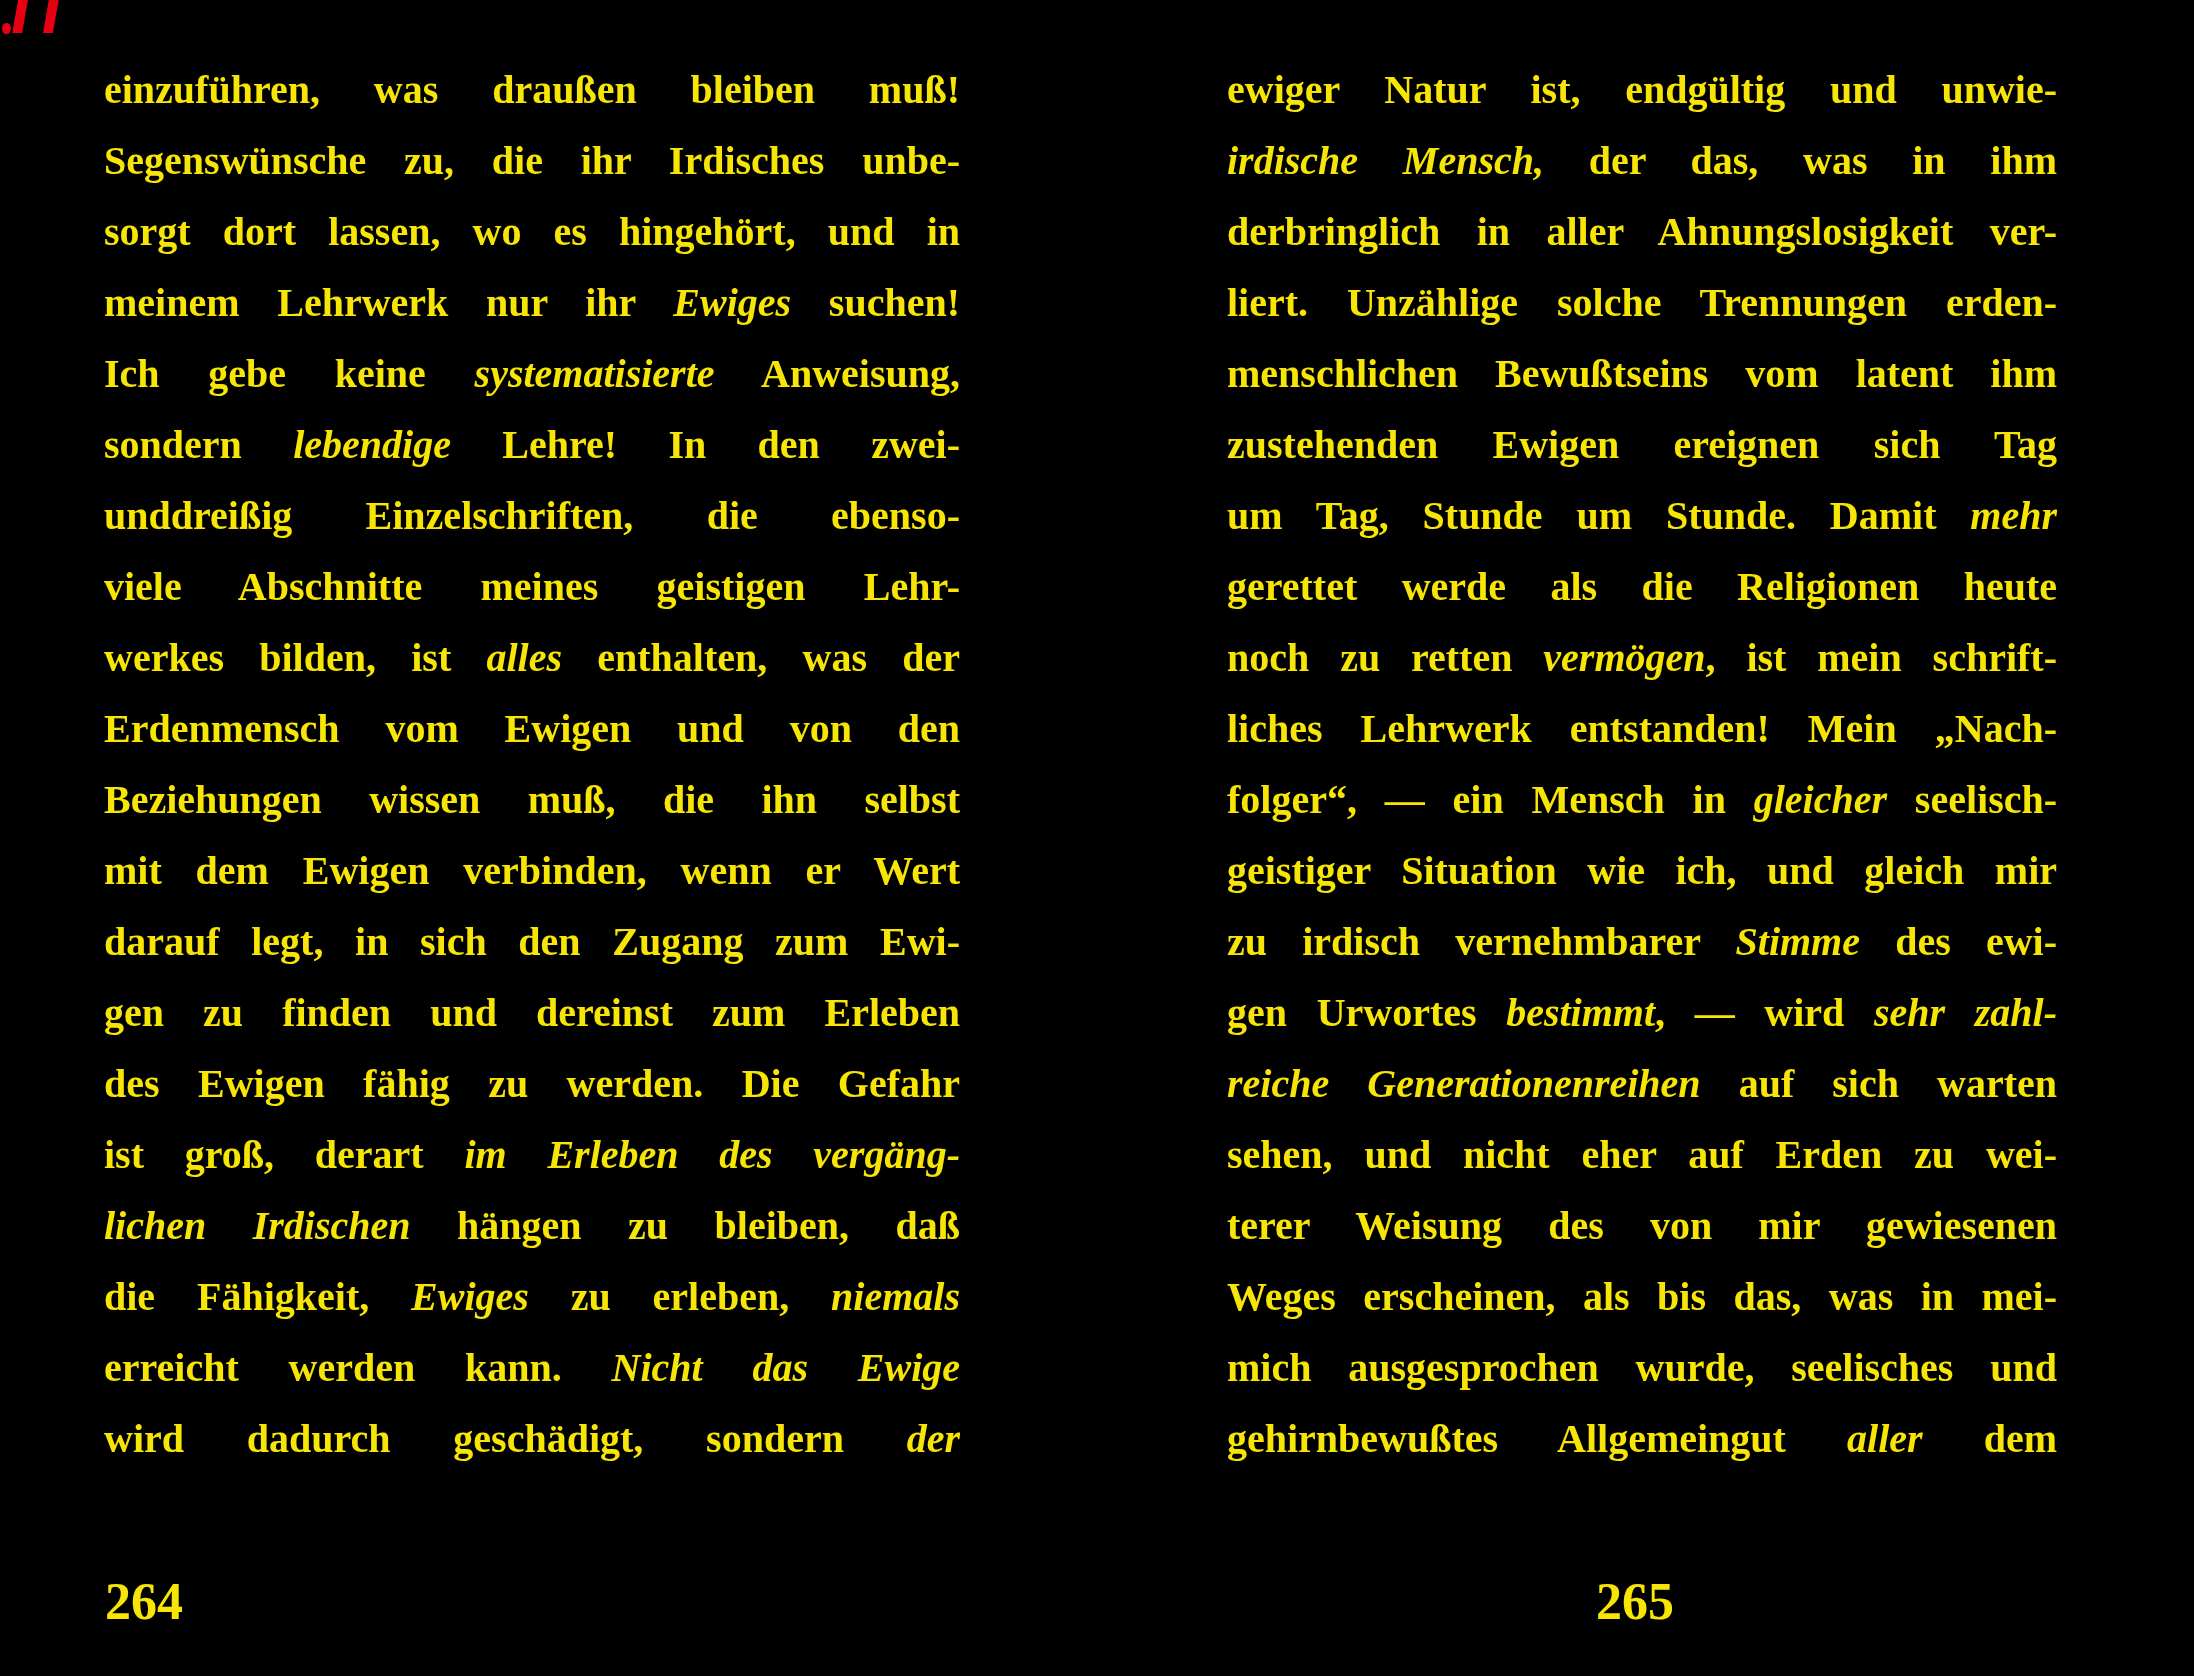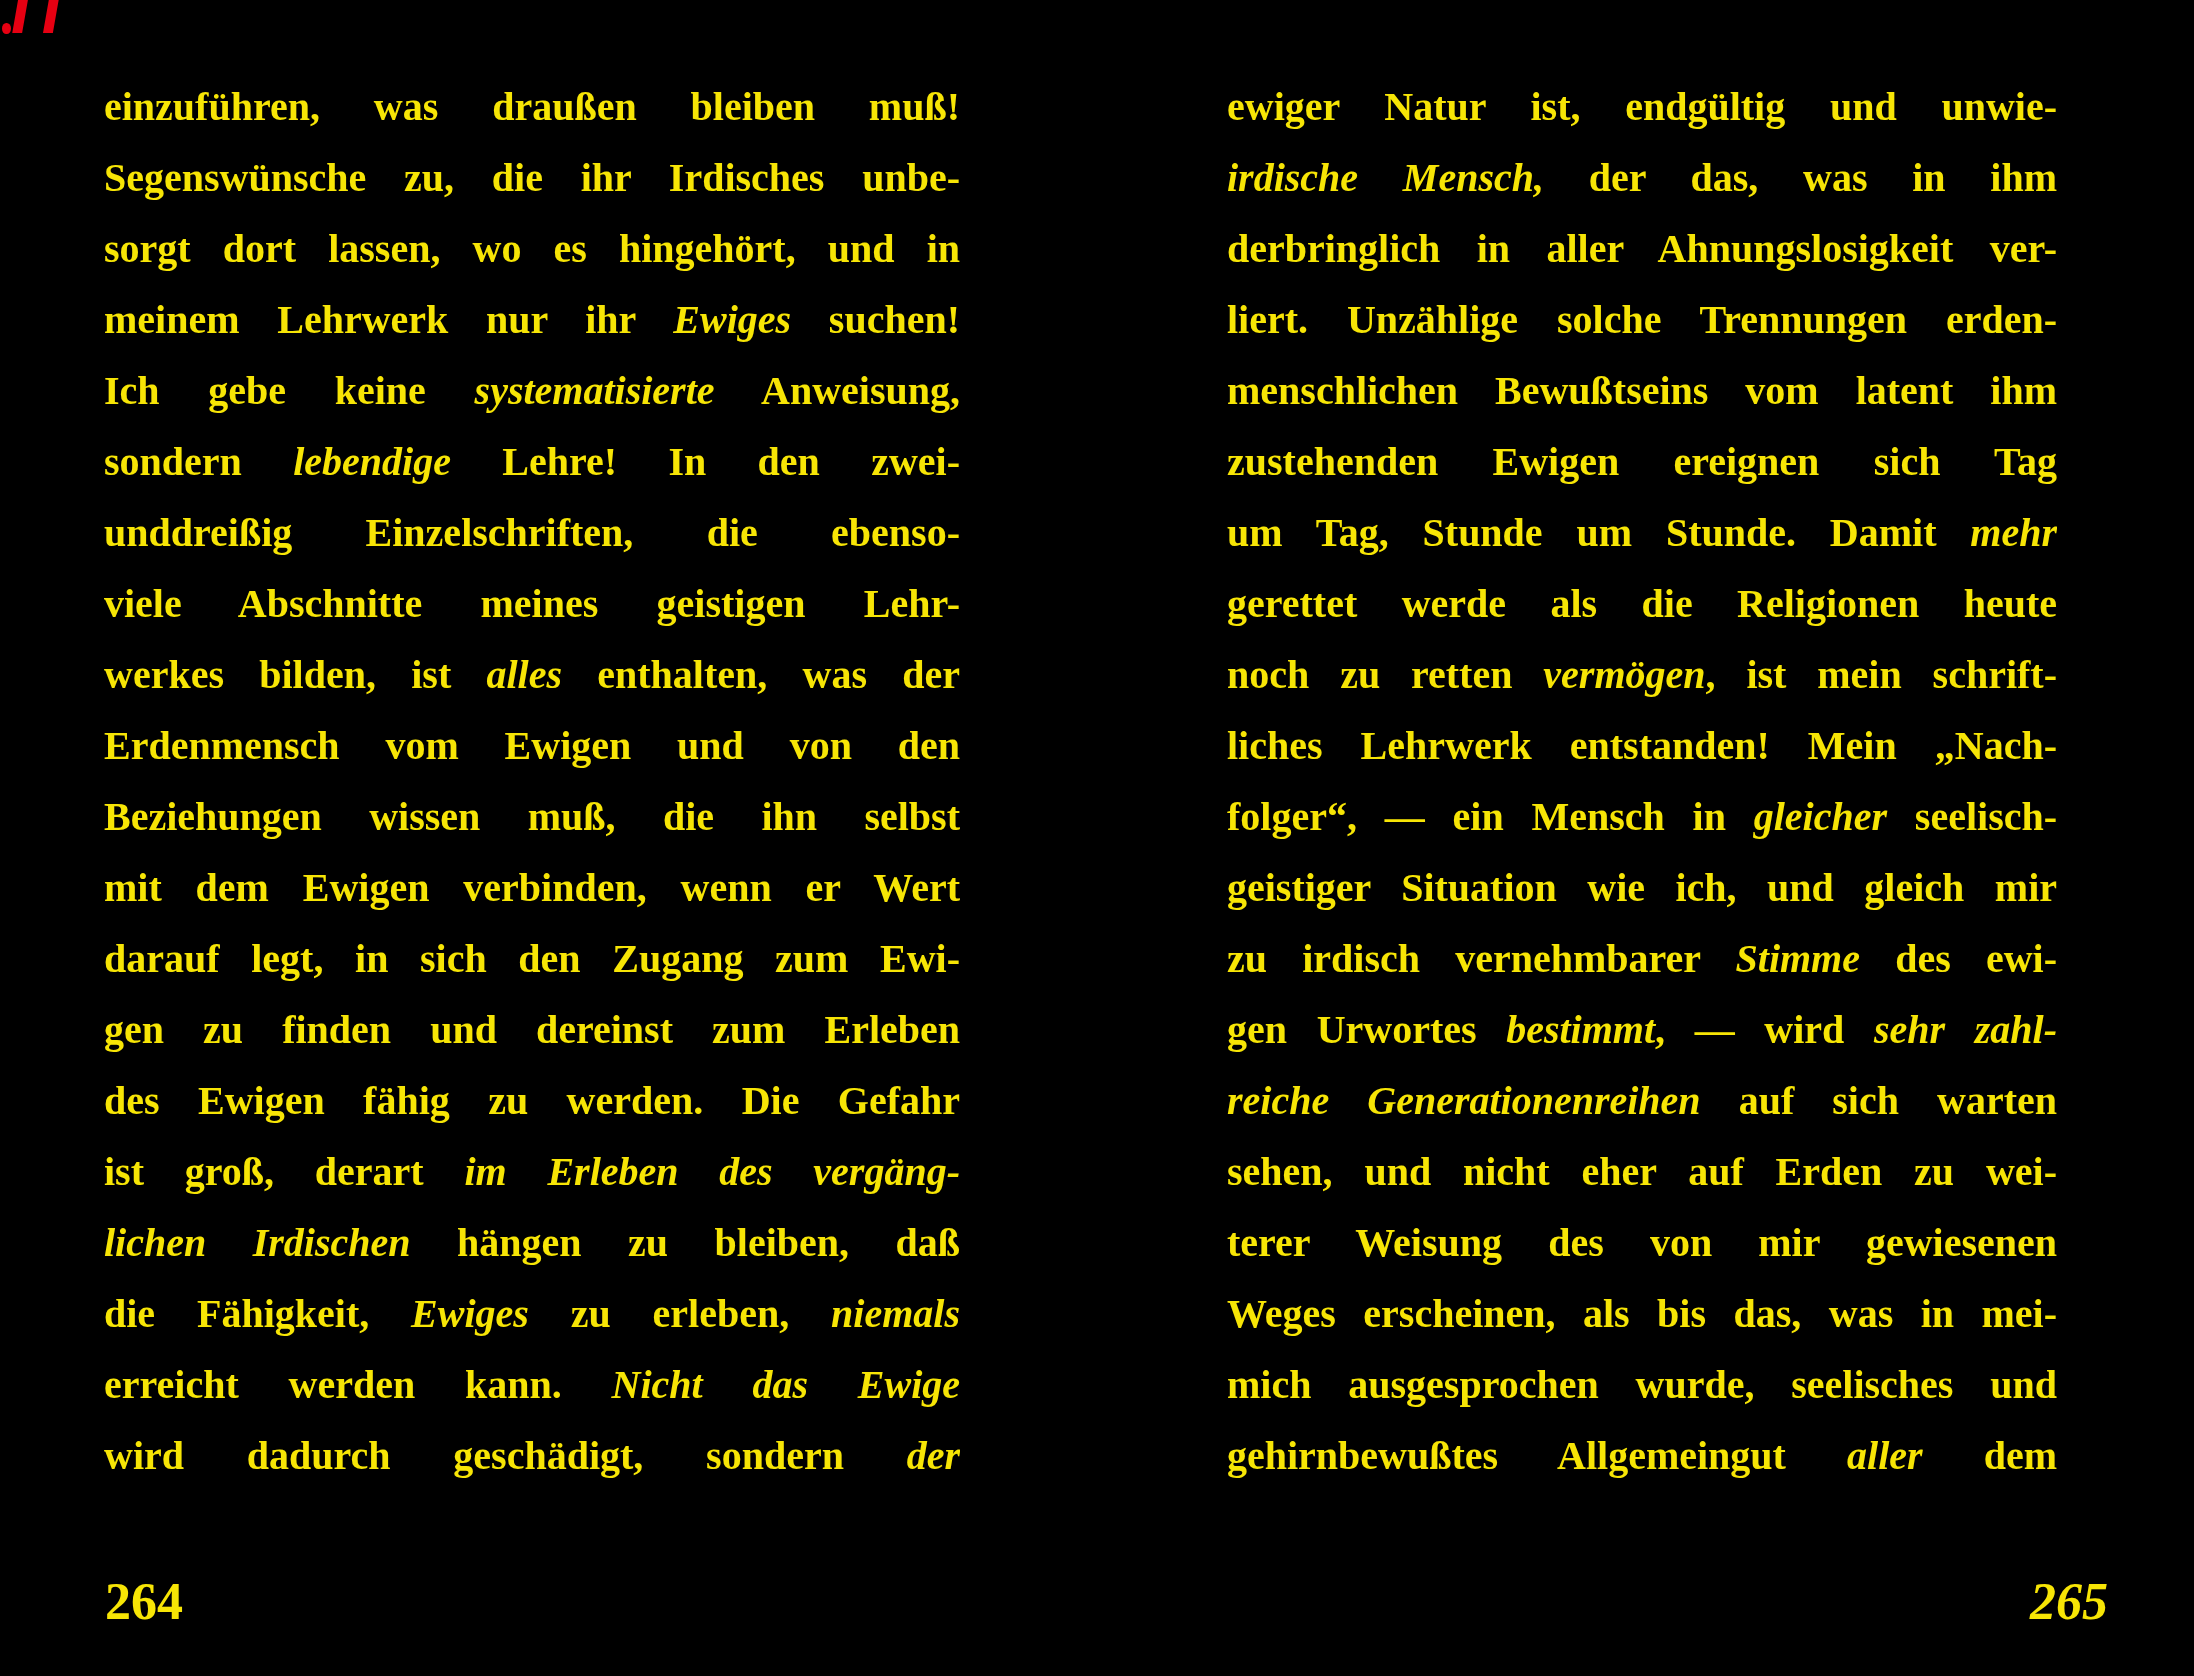--- a/index.html
+++ b/index.html
@@ -12,41 +12,41 @@
     width: 2195px;
     height: 1677px;
     background: var(--bg, #000000);
     overflow: hidden;
     font-family: "Liberation Serif", "DejaVu Serif", serif;
     font-weight: 700;
     color: var(--fg, #f7e400);
   }
   .col {
     position: absolute;
-    top: 71px;
+    top: 54px;
   }
   #left-col  { left: 104px;  width: 856px; }
   #right-col { left: 1227px; width: 830px; }
   .line {
     height: 71px;
     line-height: 71px;
     font-size: 40px;
     text-align: justify;
     text-align-last: justify;
     overflow: hidden;
   }
   .line .it { font-style: italic; }
   .pagenum {
     position: absolute;
     top: 1578px;
     font-size: 52px;
     line-height: 47px;
   }
   #pagenum-left  { left: 105px; }
-  #pagenum-right { left: 1292px; width: 816px; text-align: right; font-style: italic; }
+  #pagenum-right { left: 1227px; width: 816px; text-align: center; }
   
   #corner-artifact {
     position: absolute;
     left: 12.3px;
     top: 0;
     width: 84px;
     height: 40px;
     overflow: hidden;
     color: var(--red, #e60012);
   }

